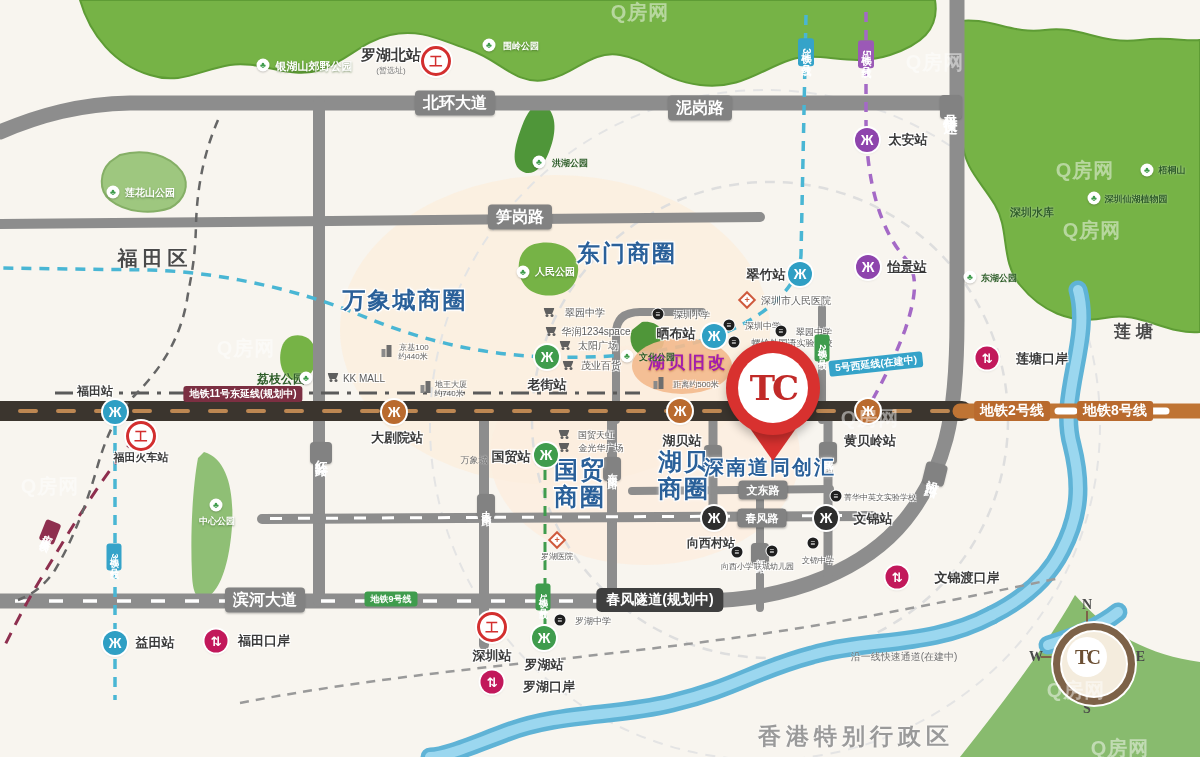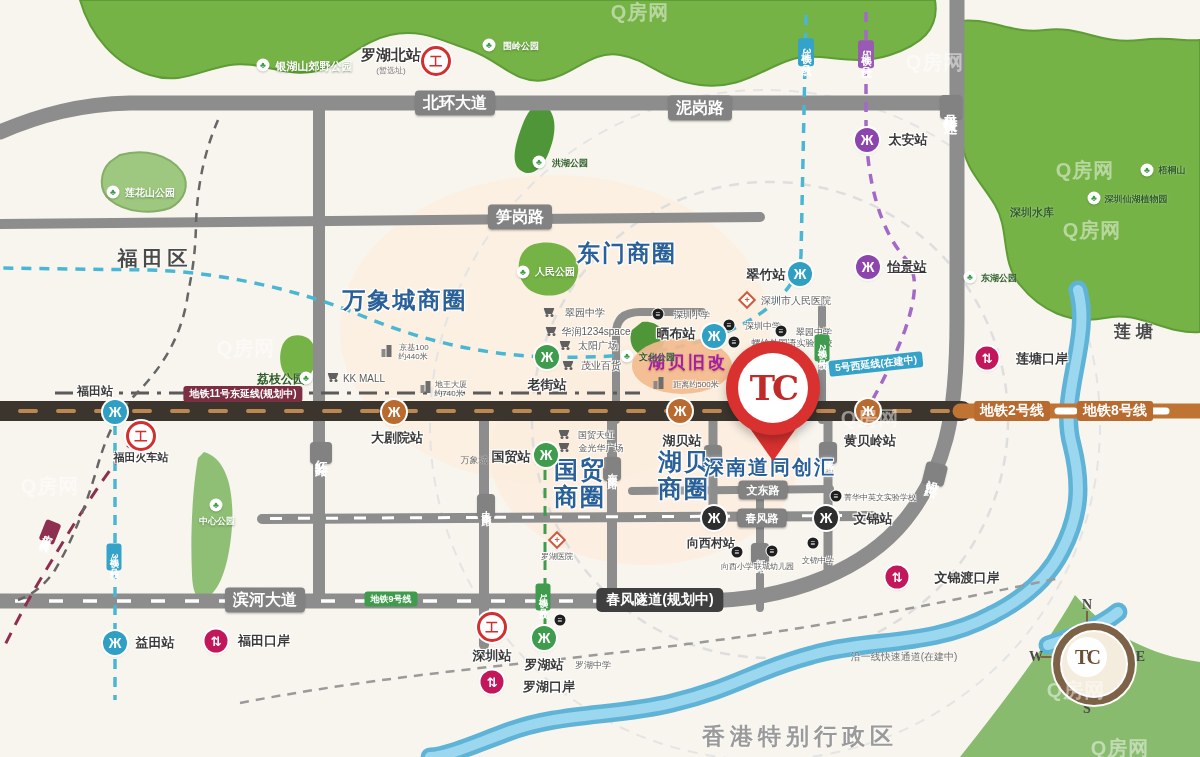--- a/index.html
+++ b/index.html
@@ -262,21 +262,21 @@
       <div class="it poi" style="left: 792px; top: 343px; font-size: 9px;">螺岭外国语实验学校</div>
       <div class="it icon-school" style="left: 836px; top: 496px;"></div>
       <div class="it poi" style="left: 880px; top: 497px; font-size: 8px;">菁华中英文实验学校</div>
       <div class="it icon-school" style="left: 737px; top: 552px;"></div>
       <div class="it poi" style="left: 737px; top: 566px; font-size: 8px;">向西小学</div>
       <div class="it icon-school" style="left: 772px; top: 551px;"></div>
       <div class="it poi" style="left: 774px; top: 566px; font-size: 8px;">联城幼儿园</div>
       <div class="it icon-school" style="left: 813px; top: 543px;"></div>
       <div class="it poi" style="left: 818px; top: 560px; font-size: 8px;">文锦中学</div>
       <div class="it icon-school" style="left: 560px; top: 620px;"></div>
-      <div class="it poi" style="left: 593px; top: 621px; font-size: 9px; margin-top: 44px;">罗湖中学</div>
+      <div class="it poi" style="left: 593px; top: 621px; font-size: 9px;">罗湖中学</div>
       <div class="it icon-hosp" style="left: 747px; top: 300px; transform: translate(-50%, -50%) rotate(45deg);"></div>
       <div class="it poi" style="left: 796px; top: 301px; font-size: 10px;">深圳市人民医院</div>
       <div class="it icon-hosp" style="left: 557px; top: 540px; transform: translate(-50%, -50%) rotate(45deg);"></div>
       <div class="it poi" style="left: 557px; top: 556px; font-size: 8px;">罗湖医院</div>
       <div class="it icon-cart" style="left: 333px; top: 377px;"></div>
       <div class="it poi" style="left: 364px; top: 378px; font-size: 10px;">KK MALL</div>
       <div class="it icon-cart" style="left: 549px; top: 312px;"></div>
       <div class="it poi" style="left: 585px; top: 313px; font-size: 10px;">翠园中学</div>
       <div class="it icon-cart" style="left: 551px; top: 331px;"></div>
       <div class="it poi" style="left: 596px; top: 332px; font-size: 10px;">华润1234space</div>
@@ -316,21 +316,21 @@
       <div class="it parkd" style="left: 657px; top: 357px; font-size: 9px;">文化公园</div>
       <div class="it icon-tree" style="left: 970px; top: 277px;"></div>
       <div class="it parkd" style="left: 999px; top: 278px; font-size: 9px;">东湖公园</div>
       <div class="it icon-tree" style="left: 1094px; top: 198px;"></div>
       <div class="it parkd" style="left: 1136px; top: 199px; font-size: 9px;">深圳仙湖植物园</div>
       <div class="it icon-tree" style="left: 1147px; top: 170px;"></div>
       <div class="it parkd" style="left: 1172px; top: 170px; font-size: 9px;">梧桐山</div>
       <div class="it parkd" style="left: 1032px; top: 212px; font-size: 11px;">深圳水库</div>
       <div class="it region" style="left: 155px; top: 258px; font-size: 20px;">福田区</div>
       <div class="it region" style="left: 1136px; top: 331px; font-size: 17px;">莲塘</div>
-      <div class="it region" style="left: 800px; top: 736px; font-size: 23px; --c: #9a9a9a;">香港特别行政区</div>
+      <div class="it region" style="left: 856px; top: 736px; font-size: 23px; --c: #9a9a9a;">香港特别行政区</div>
       <div class="it gray" style="left: 877px; top: 657px; font-size: 10px;">沿一线快速通道(在建中)</div>
       <div class="it wm" style="left: 640px; top: 12px;">Q房网</div>
       <div class="it wm" style="left: 935px; top: 62px;">Q房网</div>
       <div class="it wm" style="left: 1085px; top: 170px;">Q房网</div>
       <div class="it wm" style="left: 1092px; top: 230px;">Q房网</div>
       <div class="it wm" style="left: 870px; top: 418px;">Q房网</div>
       <div class="it wm" style="left: 50px; top: 486px;">Q房网</div>
       <div class="it wm" style="left: 246px; top: 348px;">Q房网</div>
       <div class="it wm" style="left: 1076px; top: 690px;">Q房网</div>
       <div class="it wm" style="left: 1120px; top: 748px;">Q房网</div>

